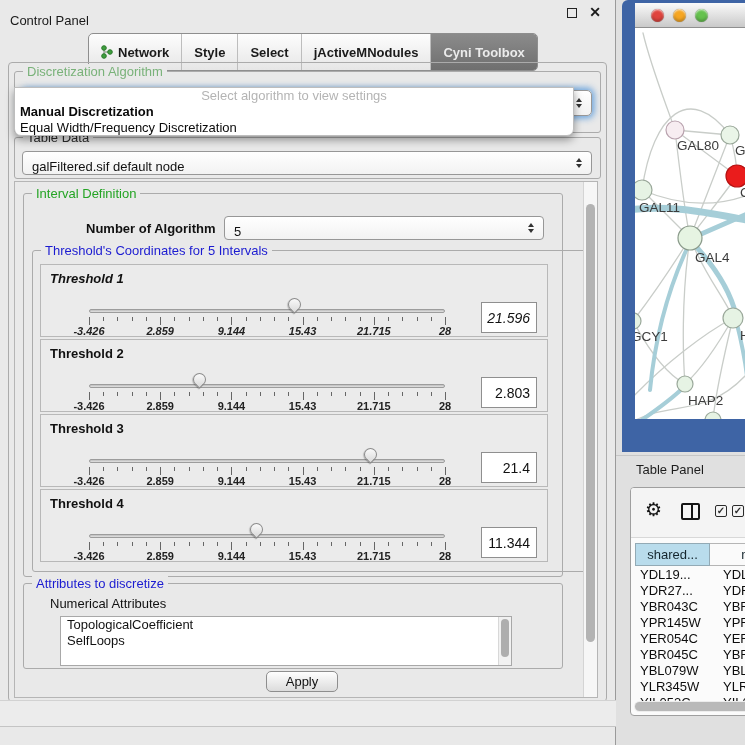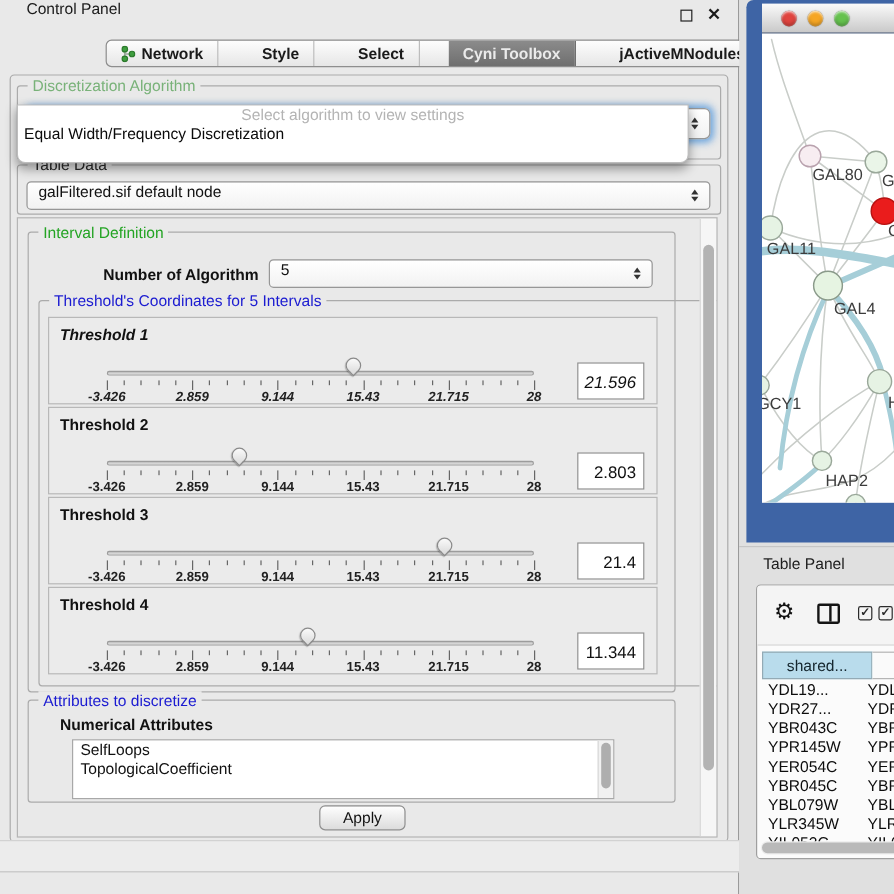--- a/index.html
+++ b/index.html
@@ -3,46 +3,46 @@
 <meta charset="utf-8">
 <style>
   * { margin:0; padding:0; box-sizing:border-box; }
   html,body { width:745px; height:745px; overflow:hidden; background:#e2e2e2;
     font-family:"Liberation Sans", sans-serif; -webkit-font-smoothing:antialiased; }
 
   
   #control-panel { position:absolute; left:0; top:0; width:616px; height:745px;
     background:#e9e9e9; border-right:1px solid #9a9a9a; }
   #cp-titlebar { position:absolute; left:0; top:0; width:100%; height:24px; }
-  #cp-title { position:absolute; left:10px; top:0; font-size:13px; color:#1a1a1a;margin-left:12px; }
+  #cp-title { position:absolute; left:10px; top:13px; font-size:13px; color:#1a1a1a; }
   #float-btn { position:absolute; right:38px; top:8px; width:10px; height:10px;
     border:1.5px solid #222; background:transparent; }
   #close-btn { position:absolute; right:14px; top:4px; font-size:14px; font-weight:bold; color:#1a1a1a; }
 
-  .segbar { position:absolute; display:flex; height:23px; border:1px solid #8e8e8e;
-    border-radius:5px; background:linear-gradient(#fdfdfd,#e6e6e6); overflow:hidden;gap:24px; }
+  .segbar { position:absolute; display:flex; height:38px; border:1px solid #8e8e8e;
+    border-radius:5px; background:linear-gradient(#fdfdfd,#e6e6e6); overflow:hidden; }
   .seg { padding:0 12px; font-size:13px; font-weight:bold; color:#1a1a1a;
     display:flex; align-items:center; gap:5px; border-right:1px solid #bdbdbd; white-space:nowrap; }
   .seg:last-child { border-right:none; }
   .seg.active { background:linear-gradient(#8b8b8b,#6f6f6f); color:#ebebeb; border-right-color:#6f6f6f; }
   #top-tabs { left:88px; top:33px; }
   #bottom-tabs { left:143px; top:704px; }
   #footer-strip { position:absolute; left:0; top:700px; width:616px; height:27px;
     background:#ececec; border-top:1px solid #d2d2d2; border-bottom:1px solid #c4c4c4; }
 
   #outer-box { position:absolute; left:8px; top:62px; width:599px; height:640px;
     border:1px solid #ababab; border-radius:4px; }
 
   .groupbox { position:absolute; border:1px solid #ababab; border-radius:3px; }
   .gb-title { position:absolute; top:-8px; left:8px; background:#e9e9e9; padding:0 4px;
     font-size:13px; line-height:15px; white-space:nowrap; }
 
   .combo { position:absolute; background:linear-gradient(#ffffff,#f2f2f2);
     border:1px solid #979797; border-radius:4px; font-size:13px; color:#111;
-    display:flex; align-items:flex-start; padding:0 26px 0 9px; }
+    display:flex; align-items:flex-end; padding:0 26px 0 9px; }
   .spin { position:absolute; right:9px; top:50%; transform:translateY(-50%);
     display:flex; flex-direction:column; gap:2px; }
   .spin i { display:block; width:0; height:0; border-left:3.5px solid transparent;
     border-right:3.5px solid transparent; }
   .spin .up { border-bottom:4px solid #333; }
   .spin .dn { border-top:4px solid #333; }
   #algo-combo { left:22px; top:90px; width:570px; height:26px; border-radius:5px;
     box-shadow:0 0 6px 2.5px rgba(90,155,220,.85); }
 
   
@@ -74,21 +74,21 @@
     border-radius:50% 50% 0 50%; transform:rotate(45deg); box-shadow:0 1px 1px rgba(0,0,0,.25); }
   .ticks { position:absolute; left:48px; top:52px; width:356px; height:8px; }
   .tick { position:absolute; top:0; width:1px; background:#666; }
   .scale { position:absolute; left:48px; top:60px; width:356px; height:12px; }
   .scale span { position:absolute; transform:translateX(-50%); font-size:11px; font-weight:bold; color:#222; white-space:nowrap; }
   .valbox { position:absolute; right:10px; top:37px; width:56px; height:31px;
     background:#ffffff; border:1px solid #8f8f8f; font-size:14px; color:#111;
     display:flex; align-items:center; justify-content:flex-end; padding-right:6px; }
 
   #attr-group { left:8px; top:401px; width:540px; height:86px; }
-  #attr-sub { position:absolute; left:26px; top:12px; font-size:13px; font-weight:bold; color:#111; }
+  #attr-sub { position:absolute; left:26px; top:12px; font-size:13px; font-weight:normal; color:#111; }
   #attr-list { position:absolute; left:36px; top:32px; width:452px; height:50px;
     background:#ffffff; border:1px solid #a8a8a8; overflow:hidden; }
   .attr-item { font-size:13px; color:#111; line-height:16px; padding-left:6px; }
   #attr-vscroll { position:absolute; right:0; top:0; width:13px; height:50px; background:#f1f1f1; border-left:1px solid #d8d8d8; }
   #attr-vthumb { position:absolute; left:2px; top:2px; width:8px; height:38px; background:#aeaeae; border-radius:4px; }
 
   #apply-btn { position:absolute; left:266px; top:671px; width:72px; height:21px;
     background:linear-gradient(#fefefe,#dcdcdc); border:1px solid #8e8e8e; border-radius:5px;
     font-size:13px; color:#111; display:flex; align-items:center; justify-content:center; z-index:5;}
 
@@ -116,21 +116,21 @@
     border-bottom:1px solid #d8d8d8; }
   #gear-icon { position:absolute; left:14px; top:10px; font-size:19px; color:#141414; }
   #split-icon { position:absolute; left:50px; top:15px; width:19px; height:17px;
     border:2px solid #141414; border-radius:2px; }
   #split-icon i { position:absolute; left:50%; top:0; width:2px; height:100%; background:#141414; }
   .cb-icon { position:absolute; top:17px; width:12px; height:12px; border:1.5px solid #2a2a2a;
     border-radius:2px; font-size:10px; line-height:10px; text-align:center; color:#2a2a2a; font-weight:bold; }
   #tp-header { position:absolute; left:4px; top:55px; height:23px; display:flex; }
   .tp-hcell { font-size:13px; color:#15262e; display:flex; align-items:center; justify-content:center;
     border:1px solid #93aab5; }
-  .tp-hcell.hl { background:#b9dcec; width:92px; }
+  .tp-hcell.hl { background:#b9dcec; width:75px; }
   .tp-hcell.plain { background:#fafafa; border-left:none; width:78px; border-color:#b5b5b5; }
   #tp-rows { position:absolute; left:4px; top:79px; width:150px; }
   .tp-row { height:16px; display:flex; font-size:13px; color:#0d0d0d; }
   .tp-row .c1 { width:88px; padding-left:5px; }
   .tp-row .c2 { width:60px; }
   #tp-hscroll { position:absolute; left:3px; bottom:3px; width:124px; height:11px;
     background:#ededed; border-radius:6px; }
   #tp-hthumb { position:absolute; left:1px; top:1px; width:130px; height:9px; background:#b9b9b9; border-radius:5px; }
 
   svg text { font-family:"Liberation Sans", sans-serif; }
@@ -155,42 +155,43 @@
           <circle cx="9" cy="7" r="2.3" fill="#3f9e3f" stroke="#2c7a2c"></circle>
         </svg>
         <span>Network</span>
       </div>
       <div class="seg">
         <span>Style</span>
       </div>
       <div class="seg">
         <span>Select</span>
       </div>
+      <div class="seg">
+        <span>jActiveMNodules</span>
+      </div>
       <div class="seg active">
         <span>Cyni Toolbox</span>
-      </div>
-      <div class="seg">
-        <span>jActiveMNodules</span>
       </div>
     </div>
 
   <div id="outer-box"></div>
 
   <div class="groupbox" style="left:14px; top:71px; width:587px; height:62px;">
     <span class="gb-title title-faded">Discretization Algorithm</span>
   </div>
   <div id="algo-combo" class="combo">
     <span class="spin">
         <i class="up"></i>
         <i class="dn"></i>
       </span>
   </div>
 
   <div id="algo-popup">
     <div class="prompt">Select algorithm to view settings</div>
+    <div class="opt sel">Manual Discretization</div>
     <div class="opt">Equal Width/Frequency Discretization</div>
   </div>
 
   <div class="groupbox" style="left:14px; top:137px; width:587px; height:42px;">
     <span class="gb-title title-dark">Table Data</span>
   </div>
   <div class="combo" style="left:22px; top:151px; width:570px; height:24px;">
     <span>galFiltered.sif default node</span>
     <span class="spin">
         <i class="up"></i>
@@ -382,22 +383,22 @@
               <div class="valbox">11.344</div>
             </div>
           </div>
       </div>
     </div>
 
     <div id="attr-group" class="groupbox">
       <span class="gb-title title-blue">Attributes to discretize</span>
       <span id="attr-sub">Numerical Attributes</span>
       <div id="attr-list">
-        <div class="attr-item">SelfLoops</div>
-          <div class="attr-item">TopologicalCoefficient</div>
+        <div class="attr-item">TopologicalCoefficient</div>
+          <div class="attr-item">SelfLoops</div>
           <div id="attr-vscroll">
             <div id="attr-vthumb"></div>
           </div>
       </div>
     </div>
 
     <div class="vscroll" style="right:0; top:0; width:14px; height:515px;">
       <div class="vthumb" style="top:22px; height:438px;"></div>
     </div>
   </div>

